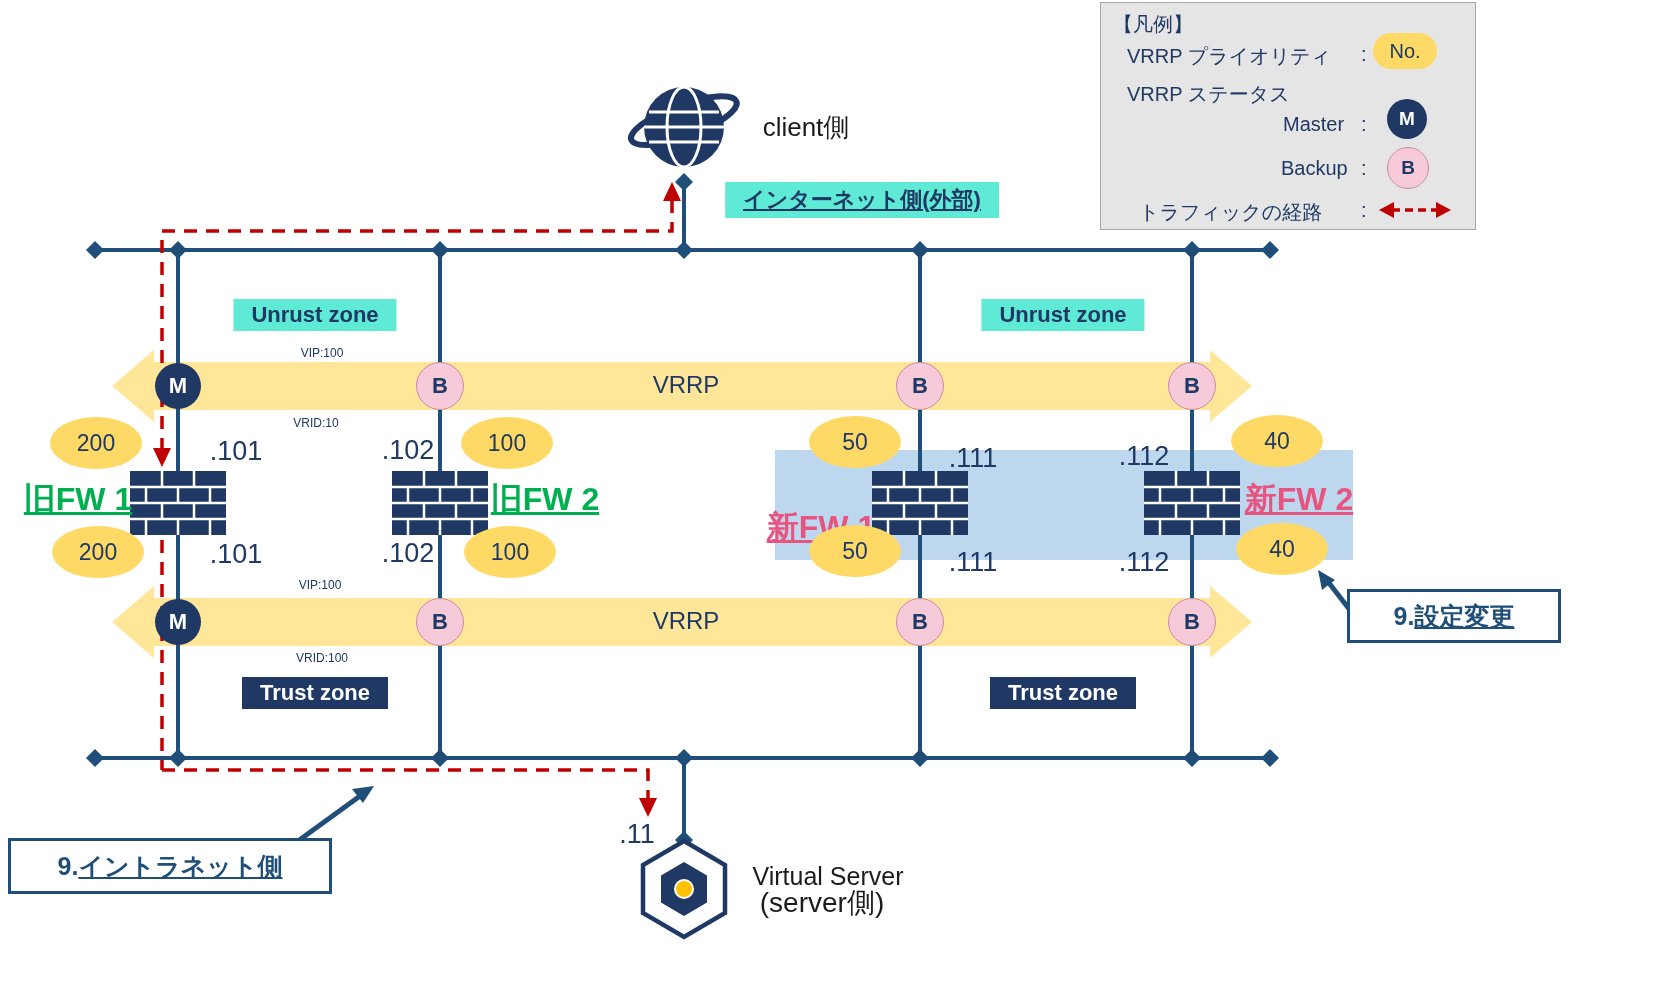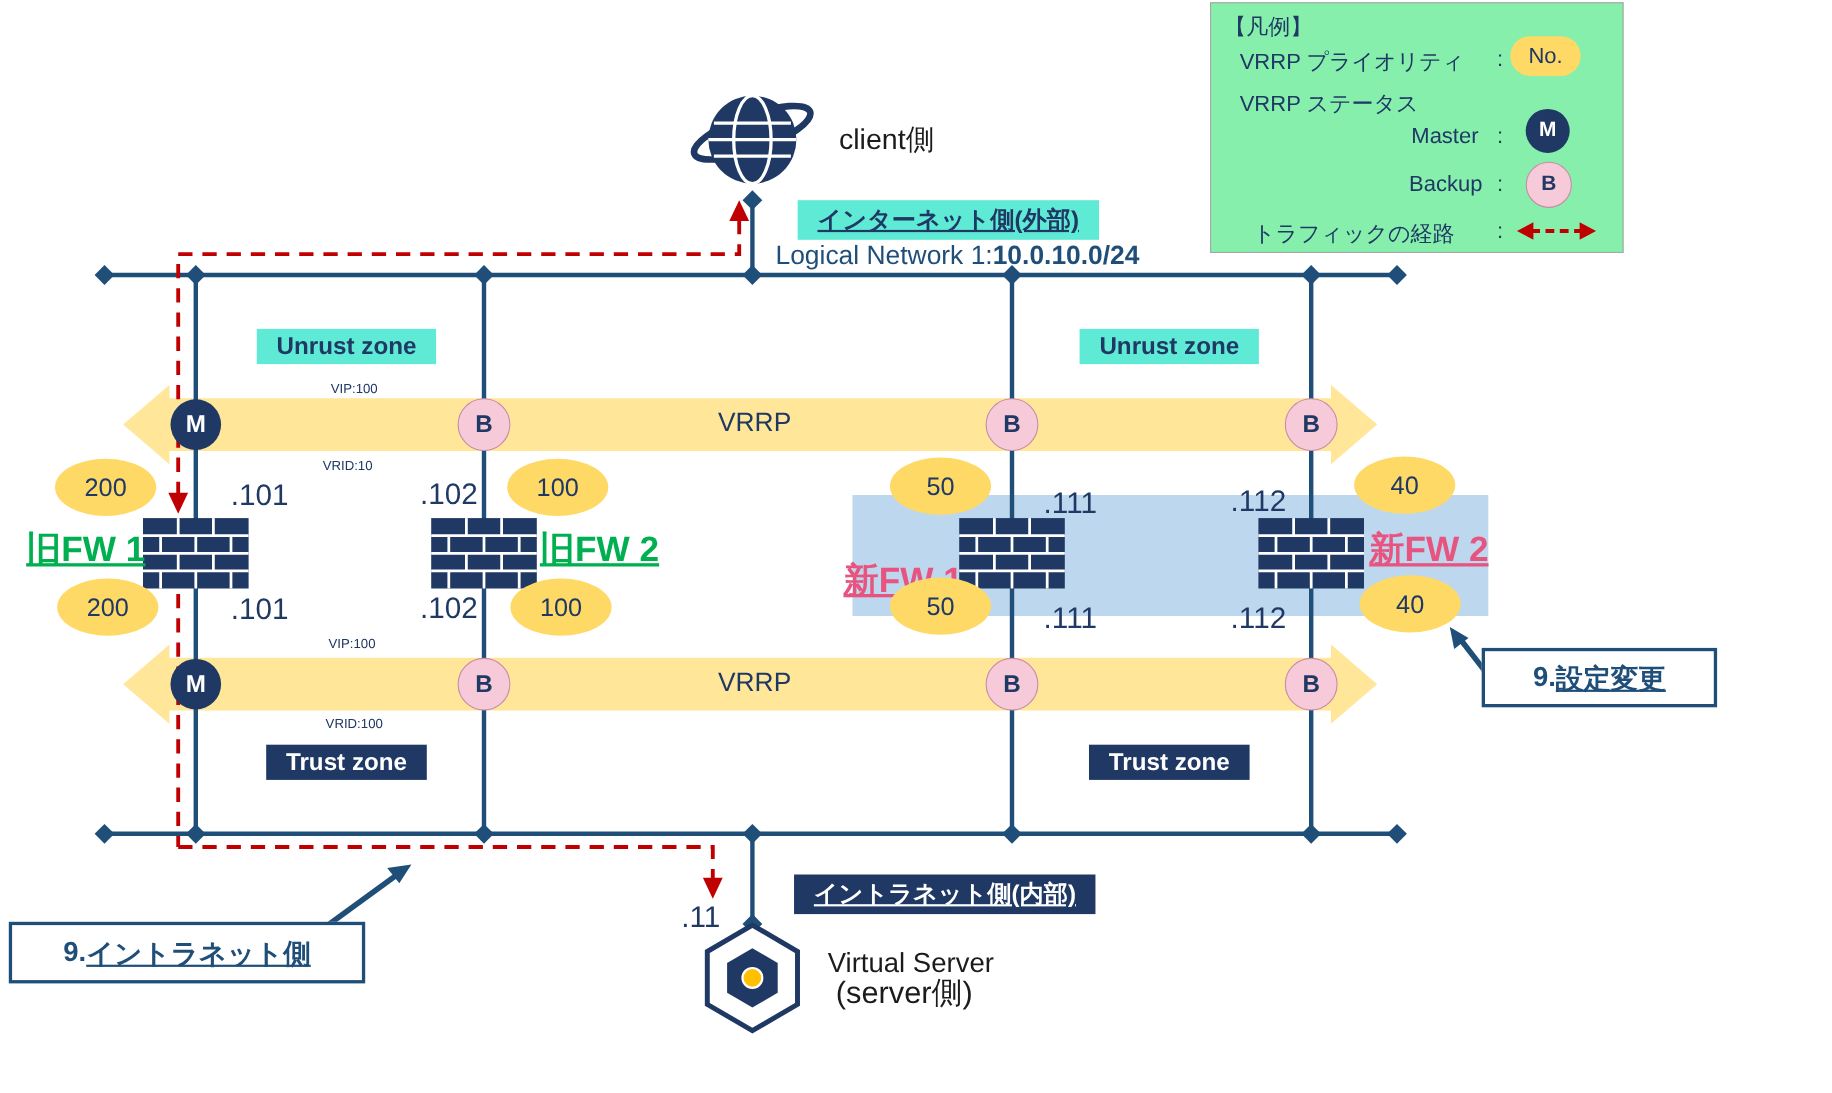--- a/index.html
+++ b/index.html
@@ -23,21 +23,21 @@
   .st.m{background:#1F3864;color:#fff;}
   .st.b{background:#F7CAD9;color:#1F3864;border:1px solid #c98ca8;}
   .fwname{font-size:32px;font-weight:700;text-decoration:underline;}
   .fwname.old{color:#00B050;}
   .fwname.new{color:#E75480;}
   .net{font-size:24px;color:#1F4E79;}
   .net b{font-weight:700;}
   .callout{position:absolute;border:3px solid #1F4E79;background:#fff;display:flex;
            align-items:center;justify-content:center;font-size:25px;font-weight:700;color:#1F4E79;}
   #legend{position:absolute;left:1100px;top:2px;width:374px;height:226px;
-          border:1px solid #a6a6a6;background:#86efac;}
+          border:1px solid #a6a6a6;background:#e5e5e5;}
   .labs{position:absolute;font-size:20px;white-space:nowrap;}
   .no-oval{width:64px;height:36px;border-radius:18px;background:#FFD966;display:flex;
            align-items:center;justify-content:center;}
   .lgd-circle{position:absolute;width:40px;height:40px;border-radius:50%;display:flex;
               align-items:center;justify-content:center;font-size:19px;font-weight:700;}
   .lgd-circle.m{background:#1F3864;color:#fff;}
   .lgd-circle.b{background:#F7CAD9;color:#1F3864;border:1px solid #c98ca8;}
 </style>
 </head>
 <body>
@@ -138,23 +138,20 @@
   <g>
     <line x1="287" y1="849" x2="360" y2="796" stroke="#1F4E79" stroke-width="5"></line>
     <polygon points="374,786 363,803 352,789" fill="#1F4E79"></polygon>
     <line x1="1353" y1="614" x2="1329" y2="583" stroke="#1F4E79" stroke-width="5"></line>
     <polygon points="1318,570 1335,580 1322,590" fill="#1F4E79"></polygon>
   </g>
 </svg>
 
 <div class="c blk" style="left:806px;top:127px;font-size:26px">client側</div>
 <div class="c pill pinkbg u" style="left:862px;top:200px">インターネット側(外部)</div>
-<div class="ly net" style="left:705px;top:233px">
-  <span>Logical Network 1:</span><b>10.0.10.0/24</b>
-</div>
 
 <div class="c pill pinkbg" style="left:315px;top:315px">Unrust zone</div>
 <div class="c pill pinkbg" style="left:1063px;top:315px">Unrust zone</div>
 <div class="c pill navybg" style="left:315px;top:693px">Trust zone</div>
 <div class="c pill navybg" style="left:1063px;top:693px">Trust zone</div>
 
 <div class="c small" style="left:322px;top:353px">VIP:100</div>
 <div class="c small" style="left:316px;top:423px">VRID:10</div>
 <div class="c vrrp" style="left:686px;top:385px">VRRP</div>
 
@@ -190,21 +187,20 @@
 
 <div class="c small" style="left:320px;top:585px">VIP:100</div>
 <div class="c small" style="left:322px;top:658px">VRID:100</div>
 <div class="c vrrp" style="left:686px;top:621px">VRRP</div>
 
 <div class="c st m" style="left:178px;top:622px">M</div>
 <div class="c st b" style="left:440px;top:622px">B</div>
 <div class="c st b" style="left:920px;top:622px">B</div>
 <div class="c st b" style="left:1192px;top:622px">B</div>
 
-<div class="c pill navybg u" style="left:859px;top:813px">イントラネット側(内部)</div>
 <div class="c ip" style="left:637px;top:834px">.11</div>
 <div class="c blk" style="left:828px;top:876px;font-size:25px">Virtual Server</div>
 <div class="c blk" style="left:822px;top:903px;font-size:28px">(server側)</div>
 
 <div class="callout" style="left:1347px;top:589px;width:208px;height:48px">
   <span>9.</span>
       <span class="u">設定変更</span>
 </div>
 <div class="callout" style="left:8px;top:838px;width:318px;height:50px">
   <span>9.</span>

